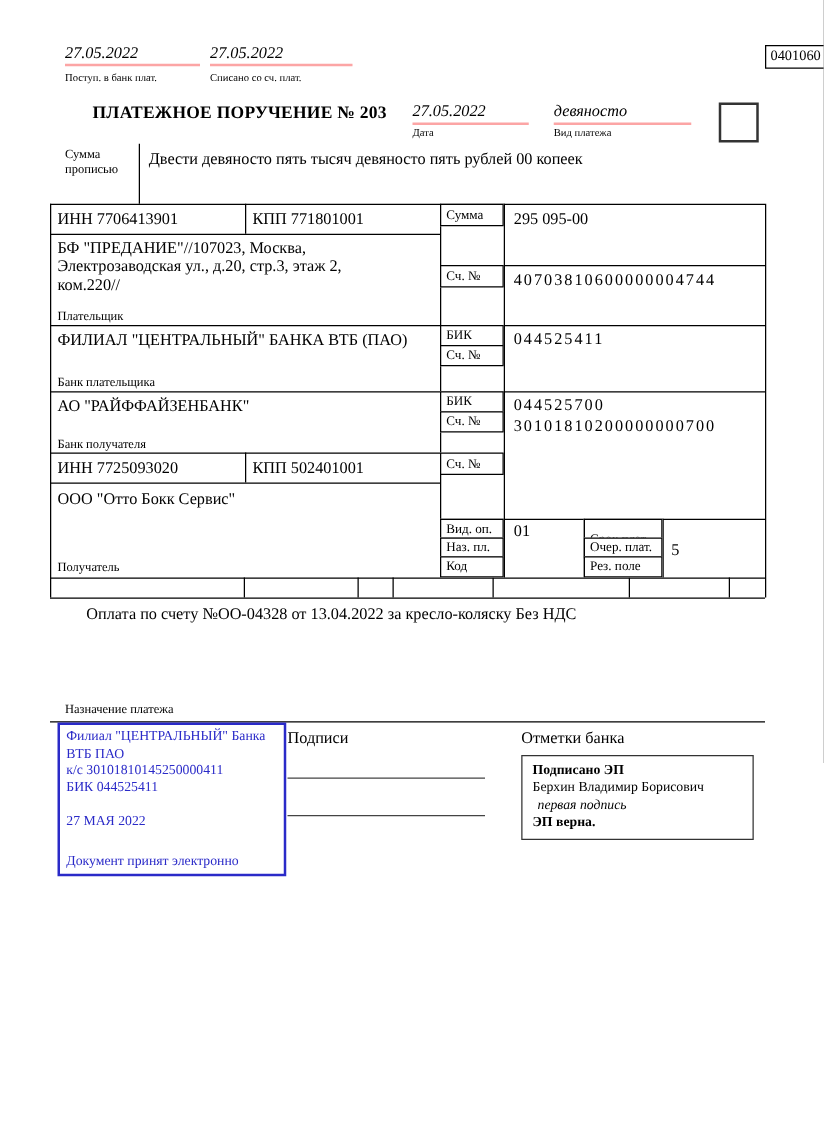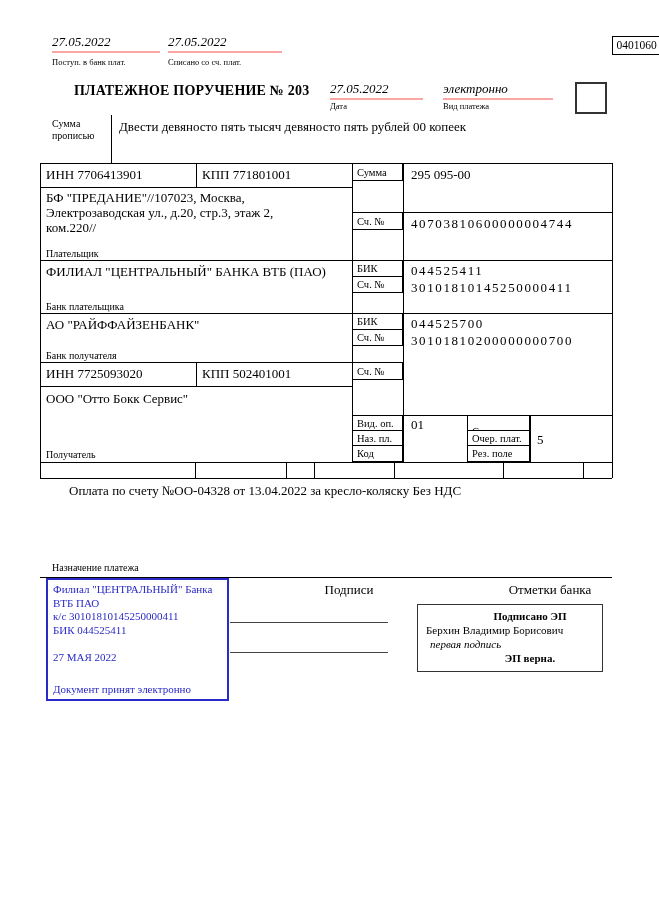--- a/index.html
+++ b/index.html
@@ -23,41 +23,41 @@
     background:#fff;
   }
   .title { font-family:Liberation Serif, serif; font-weight:bold; font-size:14px; letter-spacing:0.2px; white-space:nowrap;padding-left:22px; }
   .code-box { border:1.5px solid #000; text-align:center; font-size:11.5px; line-height:17px; }
   .checkbox { border:2px solid #333; background:#fff; }
   .sig-line { position:absolute; height:0; border-top:1.5px solid #444; }
   .stamp-box { border:1.5px solid #333; box-sizing:border-box; padding:4px 8px; font-size:11px; line-height:14px; }
   .blue-box { border:2px solid #2a2ac8; box-sizing:border-box; padding:3px 5px; font-size:11px; line-height:13.5px; color:#2a2ac8; }
   .b { font-weight:bold; }
   .i { font-style:italic; }
-  .ctr { text-align:center;padding-left:40px; }
+  .ctr { text-align:left; }
 </style>
 </head>
 <body>
 
 <div class="page">
 
   <div class="abs uline" style="left:52px; top:35px; width:108px;">27.05.2022</div>
   <div class="abs lbl" style="left:52px; top:57px;">Поступ. в банк плат.</div>
 
   <div class="abs uline" style="left:168px; top:35px; width:114px;">27.05.2022</div>
   <div class="abs lbl" style="left:168px; top:57px;">Списано со сч. плат.</div>
 
   <div class="abs code-box" style="left:589px; top:36px; width:47px; height:17px;margin-left:23px;">0401060</div>
 
   <div class="abs title" style="left:52px; top:83px;">ПЛАТЕЖНОЕ ПОРУЧЕНИЕ № 203</div>
 
   <div class="abs uline" style="left:330px; top:82px; width:93px;">27.05.2022</div>
   <div class="abs lbl" style="left:330px; top:101px;">Дата</div>
 
-  <div class="abs uline" style="left:443px; top:82px; width:110px;">электронно</div>
+  <div class="abs uline" style="left:443px; top:82px; width:110px;">девяносто</div>
   <div class="abs lbl" style="left:443px; top:101px;">Вид платежа</div>
 
   <div class="abs checkbox" style="left:575px; top:82px; width:28px; height:28px;"></div>
 
   <div class="vl" style="left:111px; top:115px; height:48px;"></div>
   <div class="abs slbl" style="left:52px; top:118px; width:56px;">Сумма прописью</div>
   <div class="abs wrap" style="left:119px; top:119px; width:490px;">Двести девяносто пять тысяч девяносто пять рублей 00 копеек</div>
 
   <div class="abs" style="left:40px; top:163px; width:572px; height:315px;">
 
@@ -114,21 +114,20 @@
     <div class="box-lbl" style="left:312px; top:252px; width:51px; height:16px;">Вид. оп.</div>
     <div class="box-lbl" style="left:312px; top:267px; width:51px; height:16px;">Наз. пл.</div>
     <div class="box-lbl" style="left:312px; top:282px; width:51px; height:17px;">Код</div>
     <div class="box-lbl" style="left:427px; top:252px; width:63px; height:32px;">Срок плат.</div>
     <div class="box-lbl" style="left:427px; top:267px; width:63px; height:16px;">Очер. плат.</div>
     <div class="box-lbl" style="left:427px; top:282px; width:63px; height:17px;">Рез. поле</div>
 
     <div class="abs val" style="left:371px; top:4px;">295 095-00</div>
     <div class="abs num" style="left:371px; top:53px;">40703810600000004744</div>
     <div class="abs num" style="left:371px; top:100px;">044525411</div>
-    <div class="abs num" style="left:371px; top:117px;">30101810145250000411</div>
     <div class="abs num" style="left:371px; top:153px;">044525700</div>
     <div class="abs num" style="left:371px; top:170px;">30101810200000000700</div>
     <div class="abs val" style="left:371px; top:254px;">01</div>
     <div class="abs val" style="left:497px; top:269px;">5</div>
   </div>
 
   <div class="abs wrap" style="left:46px; top:483px; width:560px;margin-left:23px;">Оплата по счету №ОО-04328 от 13.04.2022 за кресло-коляску Без НДС</div>
 
   <div class="abs slbl" style="left:52px; top:562px;">Назначение платежа</div>
   <div class="hl" style="left:40px; top:577px; width:572px;"></div>

